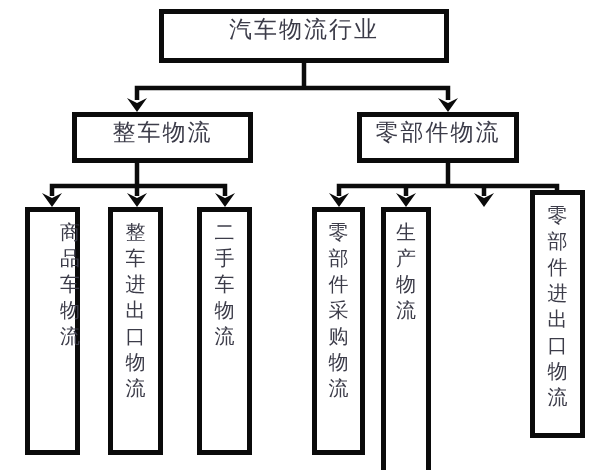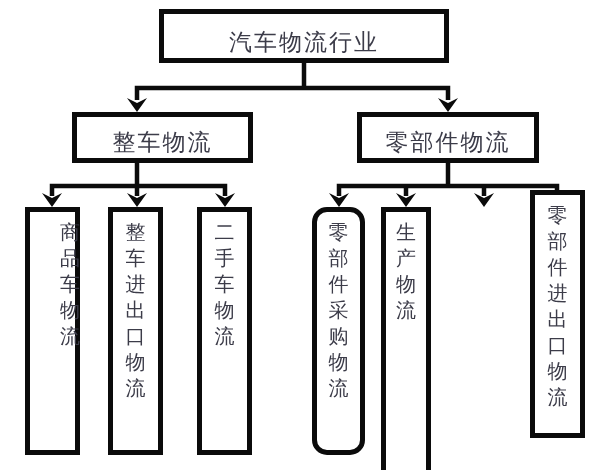--- a/index.html
+++ b/index.html
@@ -11,21 +11,21 @@
     font-family: "DejaVu Serif", "Liberation Serif", serif;
     color: #3c3c49;
     overflow: hidden;
   }
   .box {
     position: absolute;
     box-sizing: border-box;
     border: 5px solid #0b0b0b;
     background: #ffffff;
     display: flex;
-    align-items: flex-end;
+    align-items: flex-start;
     justify-content: center;
     z-index: 2;
   }
   .hlabel {
     font-size: 23px;
     letter-spacing: 2px;
     white-space: nowrap;
   }
   .leaf {
     align-items: flex-start;
@@ -34,25 +34,25 @@
   .vlabel {
     display: block;
     width: 22px;
     font-size: 20px;
     line-height: 26px;
     text-align: center;
     word-break: break-all;
   }
   #root-box   { left: 159px; top: 9px;   width: 290px; height: 54px; }
   #branch-0   { left: 46px;  top: 112px; width: 181px; height: 51px; margin-left: 26px; }
-  #branch-1   { left: 357px; top: 112px; width: 182px; height: 51px; }
+  #branch-1   { left: 357px; top: 112px; width: 162px; height: 51px; }
   #leaf-0-0   { left: 25px;  top: 207px; width: 55px;  height: 248px; padding-left: 35px; }
   #leaf-0-1   { left: 108px; top: 207px; width: 55px;  height: 248px; }
   #leaf-0-2   { left: 197px; top: 207px; width: 55px;  height: 248px; }
-  #leaf-1-0   { left: 312px; top: 207px; width: 53px;  height: 248px; border-radius: 15px; }
+  #leaf-1-0   { left: 312px; top: 207px; width: 53px;  height: 248px; }
   #leaf-1-1   { left: 381px; top: 207px; width: 50px;  height: 316px; }
   #leaf-1-2   { left: 457px; top: 207px; width: 55px;  height: 248px; }
   #leaf-1-3   { left: 530px; top: 190px; width: 55px;  height: 248px; }
   #connectors {
     position: absolute;
     left: 0; top: 0;
     width: 600px; height: 470px;
     z-index: 1;
   }
 </style>

